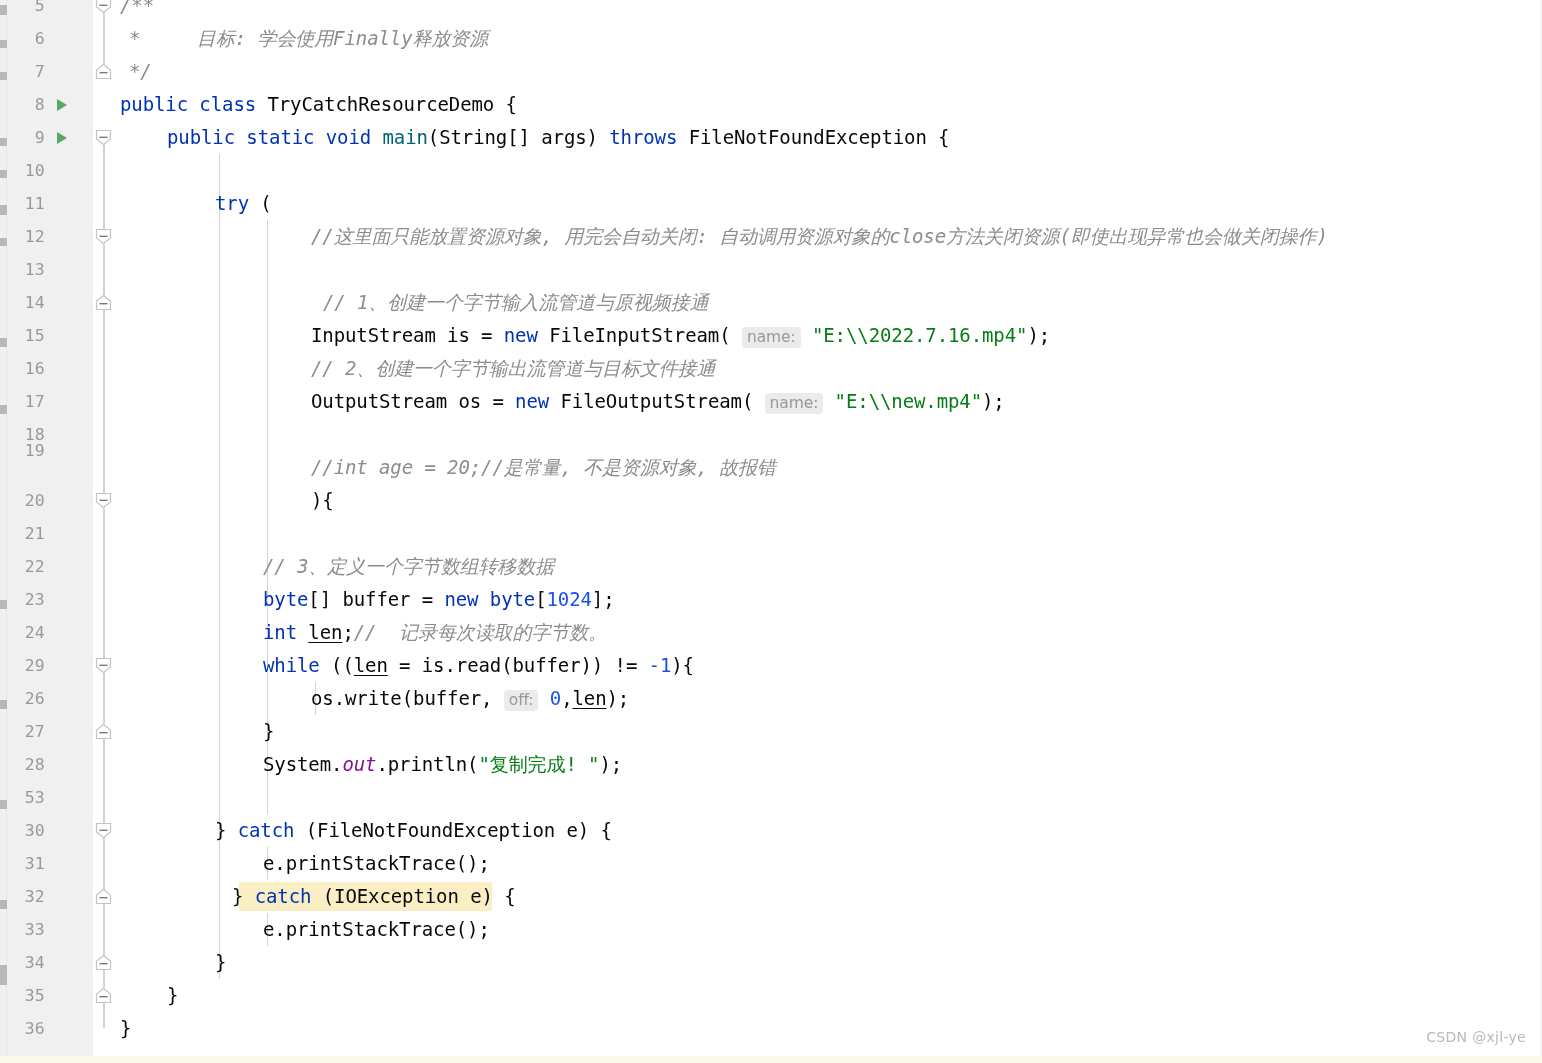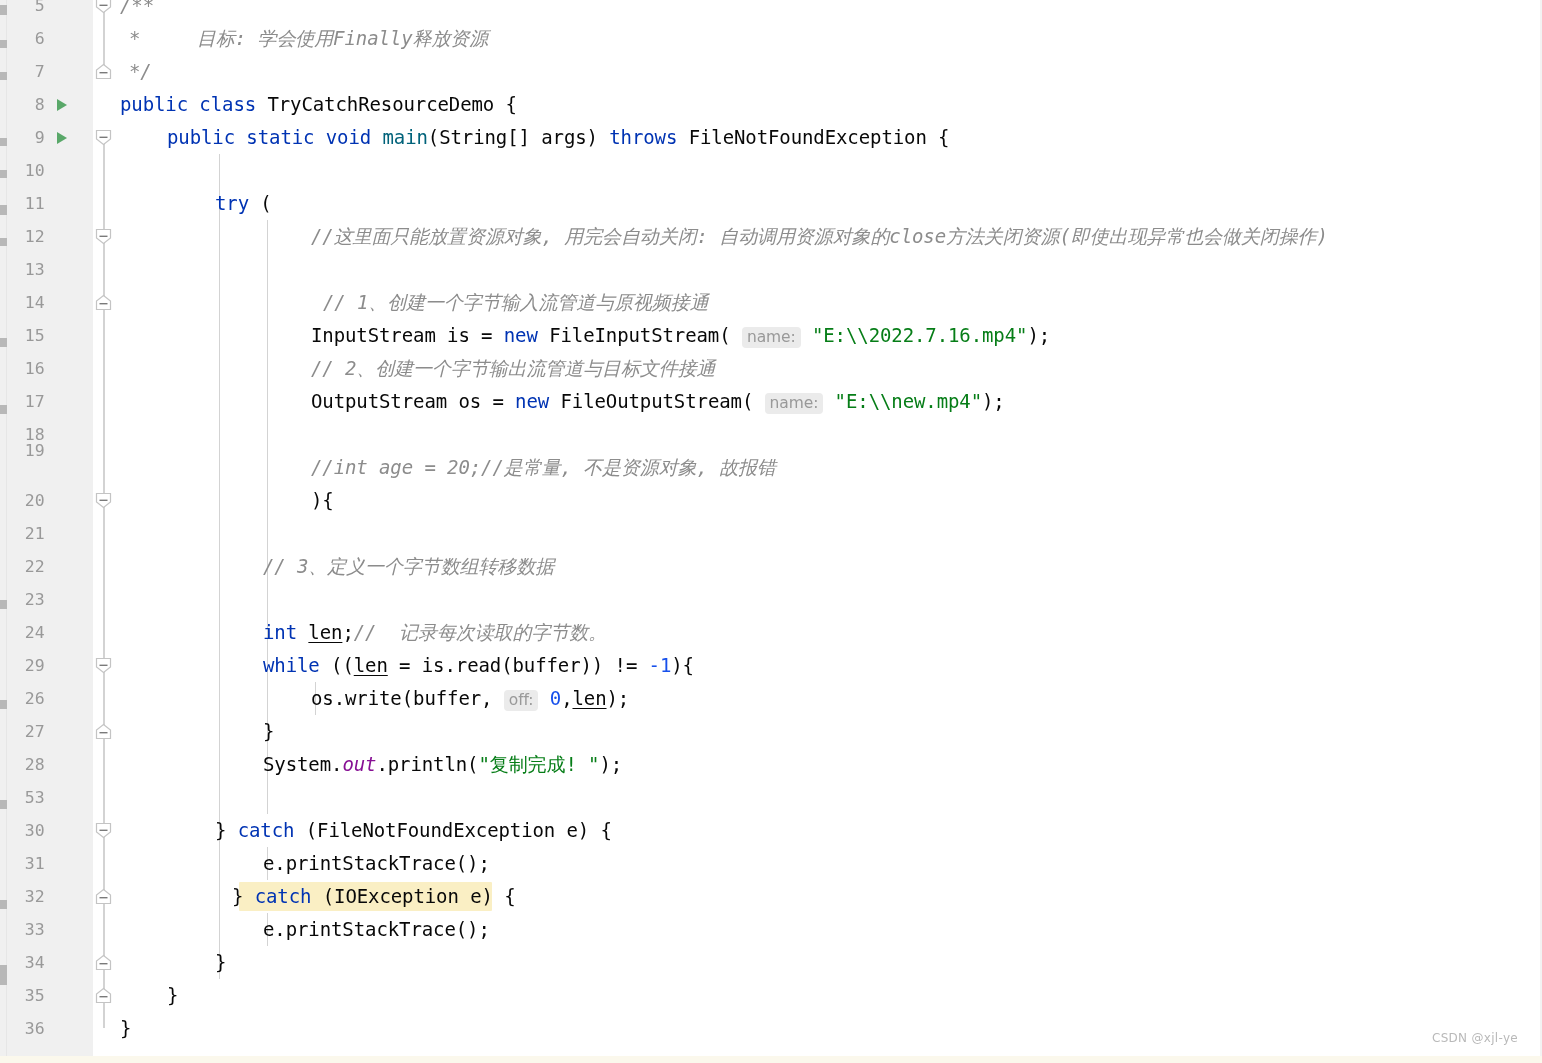--- a/index.html
+++ b/index.html
@@ -130,23 +130,23 @@
     background: #faefc4;
     height: 29px;
     border-radius: 1px;
     z-index: 0;
   }
   .code-line > span { position: relative; z-index: 1; }
 
   
   .watermark {
     position: absolute;
-    right: 24px; bottom: 18px;
+    right: 16px; bottom: 18px;
     font-family: "DejaVu Sans", "Liberation Sans", sans-serif;
-    font-size: 12px;
+    font-size: 14px;
     color: #b9b9b9;
     letter-spacing: 0.3px;
     z-index: 5;
   }
   .bottom-band {
     position: absolute;
     left: 0; right: 0; bottom: 0;
     height: 7px;
     background: #fbf8ec;
     z-index: 4;
@@ -396,20 +396,21 @@
       <div class="indent-guide" style="left: 152px; top: 484px; height: 33px;"></div>
       <div class="code-line" style="top: 484px; left: 196px;"><span class="plain">){</span></div>
       <div class="indent-guide" style="left: 104px; top: 517px; height: 33px;"></div>
       <div class="indent-guide" style="left: 152px; top: 517px; height: 33px;"></div>
       <div class="code-line" style="top: 517px; left: 0px;"></div>
       <div class="indent-guide" style="left: 104px; top: 550px; height: 33px;"></div>
       <div class="indent-guide" style="left: 152px; top: 550px; height: 33px;"></div>
       <div class="code-line" style="top: 550px; left: 148px;"><span class="cmt">// 3、定义一个字节数组转移数据</span></div>
       <div class="indent-guide" style="left: 104px; top: 583px; height: 33px;"></div>
       <div class="indent-guide" style="left: 152px; top: 583px; height: 33px;"></div>
+      <div class="code-line" style="top: 583px; left: 148px;"><span class="kw">byte</span><span class="plain">[] buffer = </span><span class="kw">new byte</span><span class="plain">[</span><span class="num">1024</span><span class="plain">];</span></div>
       <div class="indent-guide" style="left: 104px; top: 616px; height: 33px;"></div>
       <div class="indent-guide" style="left: 152px; top: 616px; height: 33px;"></div>
       <div class="code-line" style="top: 616px; left: 148px;"><span class="kw">int </span><span class="underl">len</span><span class="plain">;</span><span class="cmt">//  记录每次读取的字节数。</span></div>
       <div class="indent-guide" style="left: 104px; top: 649px; height: 33px;"></div>
       <div class="indent-guide" style="left: 152px; top: 649px; height: 33px;"></div>
       <div class="code-line" style="top: 649px; left: 148px;"><span class="kw">while </span><span class="plain">((</span><span class="underl">len</span><span class="plain"> = is.read(buffer)) != </span><span class="num">-1</span><span class="plain">){</span></div>
       <div class="indent-guide" style="left: 104px; top: 682px; height: 33px;"></div>
       <div class="indent-guide" style="left: 152px; top: 682px; height: 33px;"></div>
       <div class="indent-guide" style="left: 200px; top: 682px; height: 33px;"></div>
       <div class="code-line" style="top: 682px; left: 196px;"><span class="plain">os.write(buffer,</span><span class="plain"> </span><span class="hint">off:</span><span class="plain"> </span><span class="num">0</span><span class="plain">,</span><span class="underl">len</span><span class="plain">);</span></div>

